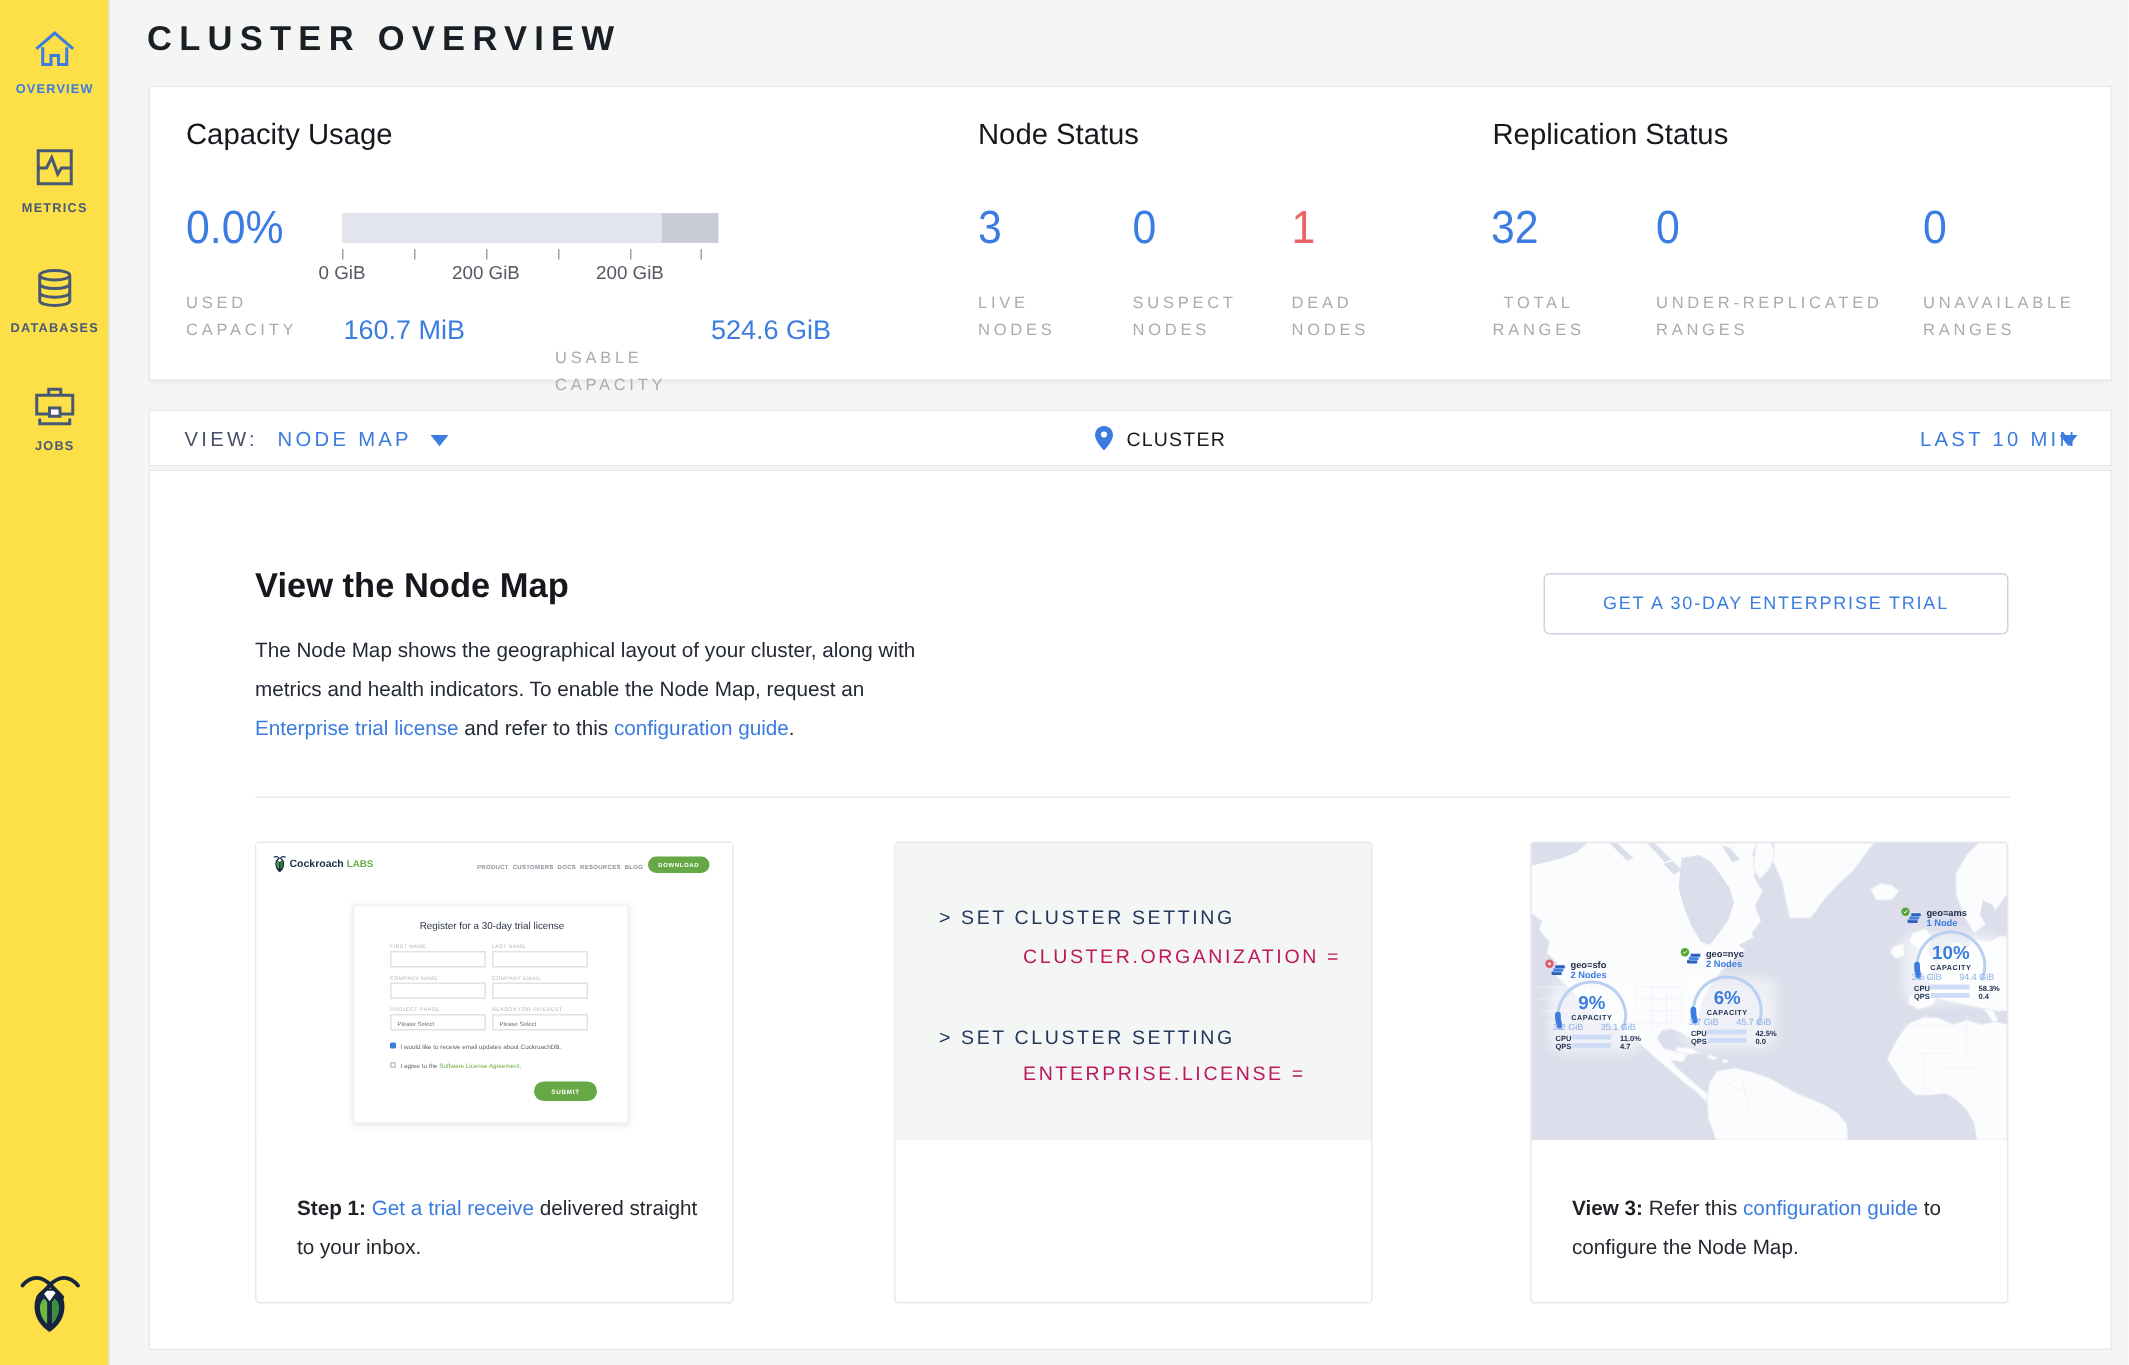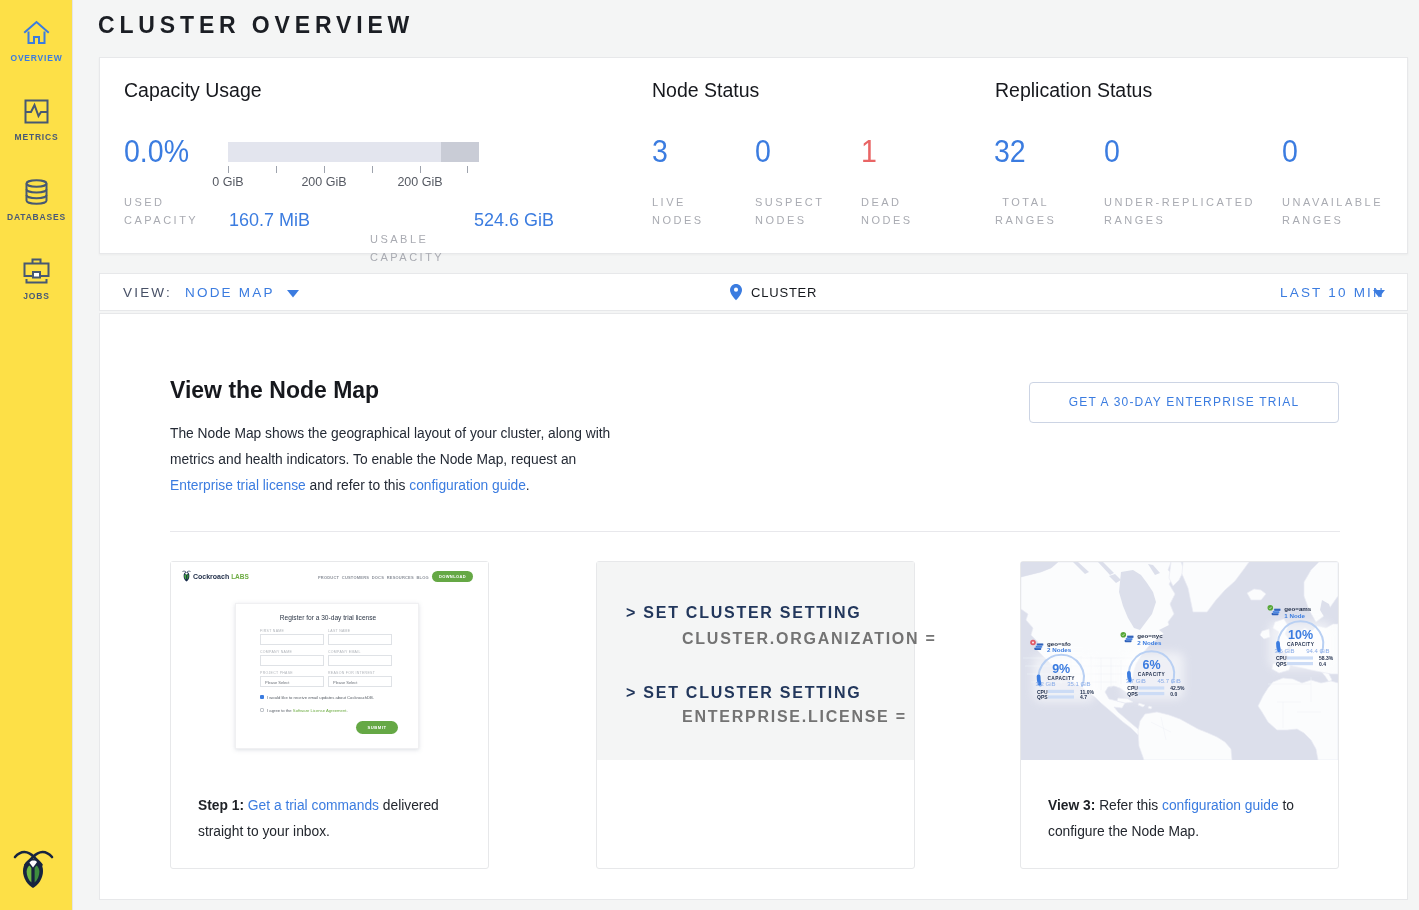--- a/index.html
+++ b/index.html
@@ -39,22 +39,22 @@
 
 .stepcard { position:absolute; top:247px; width:319px; height:308px; background:#fff; border:1px solid #e7e8ea; border-radius:3px; }
 #card1 { left:70px; }
 #card2 { left:496px; }
 #card3 { left:920px; }
 .caption { position:absolute; left:27px; top:231px; width:272px; font-size:13.8px; line-height:26px; color:#23272e; }
 .caption b { font-weight:700; color:#1e2126; }
 
 
 #codeblock { position:absolute; left:0; top:0; width:317px; height:198px; background:#f4f5f5; }
-.codeline { position:absolute; font-size:16px; font-weight:700; letter-spacing:1.75px; color:#22375c; white-space:nowrap; }
-.codeline.green { color:#737373; }
+.codeline { position:absolute; font-size:13px; font-weight:400; letter-spacing:1.75px; color:#22375c; white-space:nowrap; }
+.codeline.green { color:#be185d; }
 
 
 #minisite { position:absolute; left:0; top:0; width:317px; height:198px; background:#fff; overflow:hidden; }
 .ms { position:absolute; }
 .mstxt { position:absolute; white-space:nowrap; color:#9aa0a8; }
 #msform { position:absolute; left:64px; top:41px; width:184px; height:146px; background:#fff; border:1px solid #f0f0f2; box-shadow:0 1px 4px rgba(120,130,150,0.25); }
 .msinput { position:absolute; width:64px; height:11px; border:1px solid #dfe2e6; background:#fff; }
 .mslabel { position:absolute; font-size:3.5px; letter-spacing:0.3px; color:#b0b4ba; }
 </style>
 </head>
@@ -206,21 +206,21 @@
         <div class="mslabel" style="left:92px; top:67px;">REASON FOR INTEREST</div>
         <div class="msinput" style="left:24px; top:72px; font-size:4px; color:#6b7078; line-height:11px; padding-left:4px;">Please Select</div>
         <div class="msinput" style="left:92px; top:72px; font-size:4px; color:#6b7078; line-height:11px; padding-left:4px;">Please Select</div>
         <div class="ms" style="left:24px; top:91px; width:4px; height:4px; background:#3b7ce0; border-radius:1px;"></div>
         <div class="ms" style="left:31px; top:90.5px; font-size:4.2px; color:#5a6068;">I would like to receive email updates about CockroachDB.</div>
         <div class="ms" style="left:24px; top:104px; width:4px; height:4px; background:#fff; border:0.5px solid #c0c4ca; border-radius:1px;"></div>
         <div class="ms" style="left:31px; top:103.5px; font-size:4.2px; color:#5a6068;">I agree to the <span style="color:#6cab41;">Software License Agreement</span>.</div>
         <div class="ms" style="left:120px; top:117px; width:42px; height:13px; background:#65a845; border-radius:6.5px; color:#fff; font-size:4.2px; font-weight:700; letter-spacing:0.5px; text-align:center; line-height:13px;">SUBMIT</div>
       </div>
     </div>
-    <div class="caption"><b>Step 1:</b> <a class="link" href="#">Get a trial commands</a> delivered straight to your inbox.</div>
+    <div class="caption"><b>Step 1:</b> <a class="link" href="#">Get a trial receive</a> delivered straight to your inbox.</div>
   </div>
 
   <div class="stepcard" id="card2">
     <div id="codeblock">
       <div class="codeline" style="left:29px; top:42px;">&gt; SET CLUSTER SETTING</div>
       <div class="codeline green" style="left:85px; top:68px;">CLUSTER.ORGANIZATION =</div>
       <div class="codeline" style="left:29px; top:122px;">&gt; SET CLUSTER SETTING</div>
       <div class="codeline green" style="left:85px; top:146px;">ENTERPRISE.LICENSE =</div>
     </div>
   </div>

